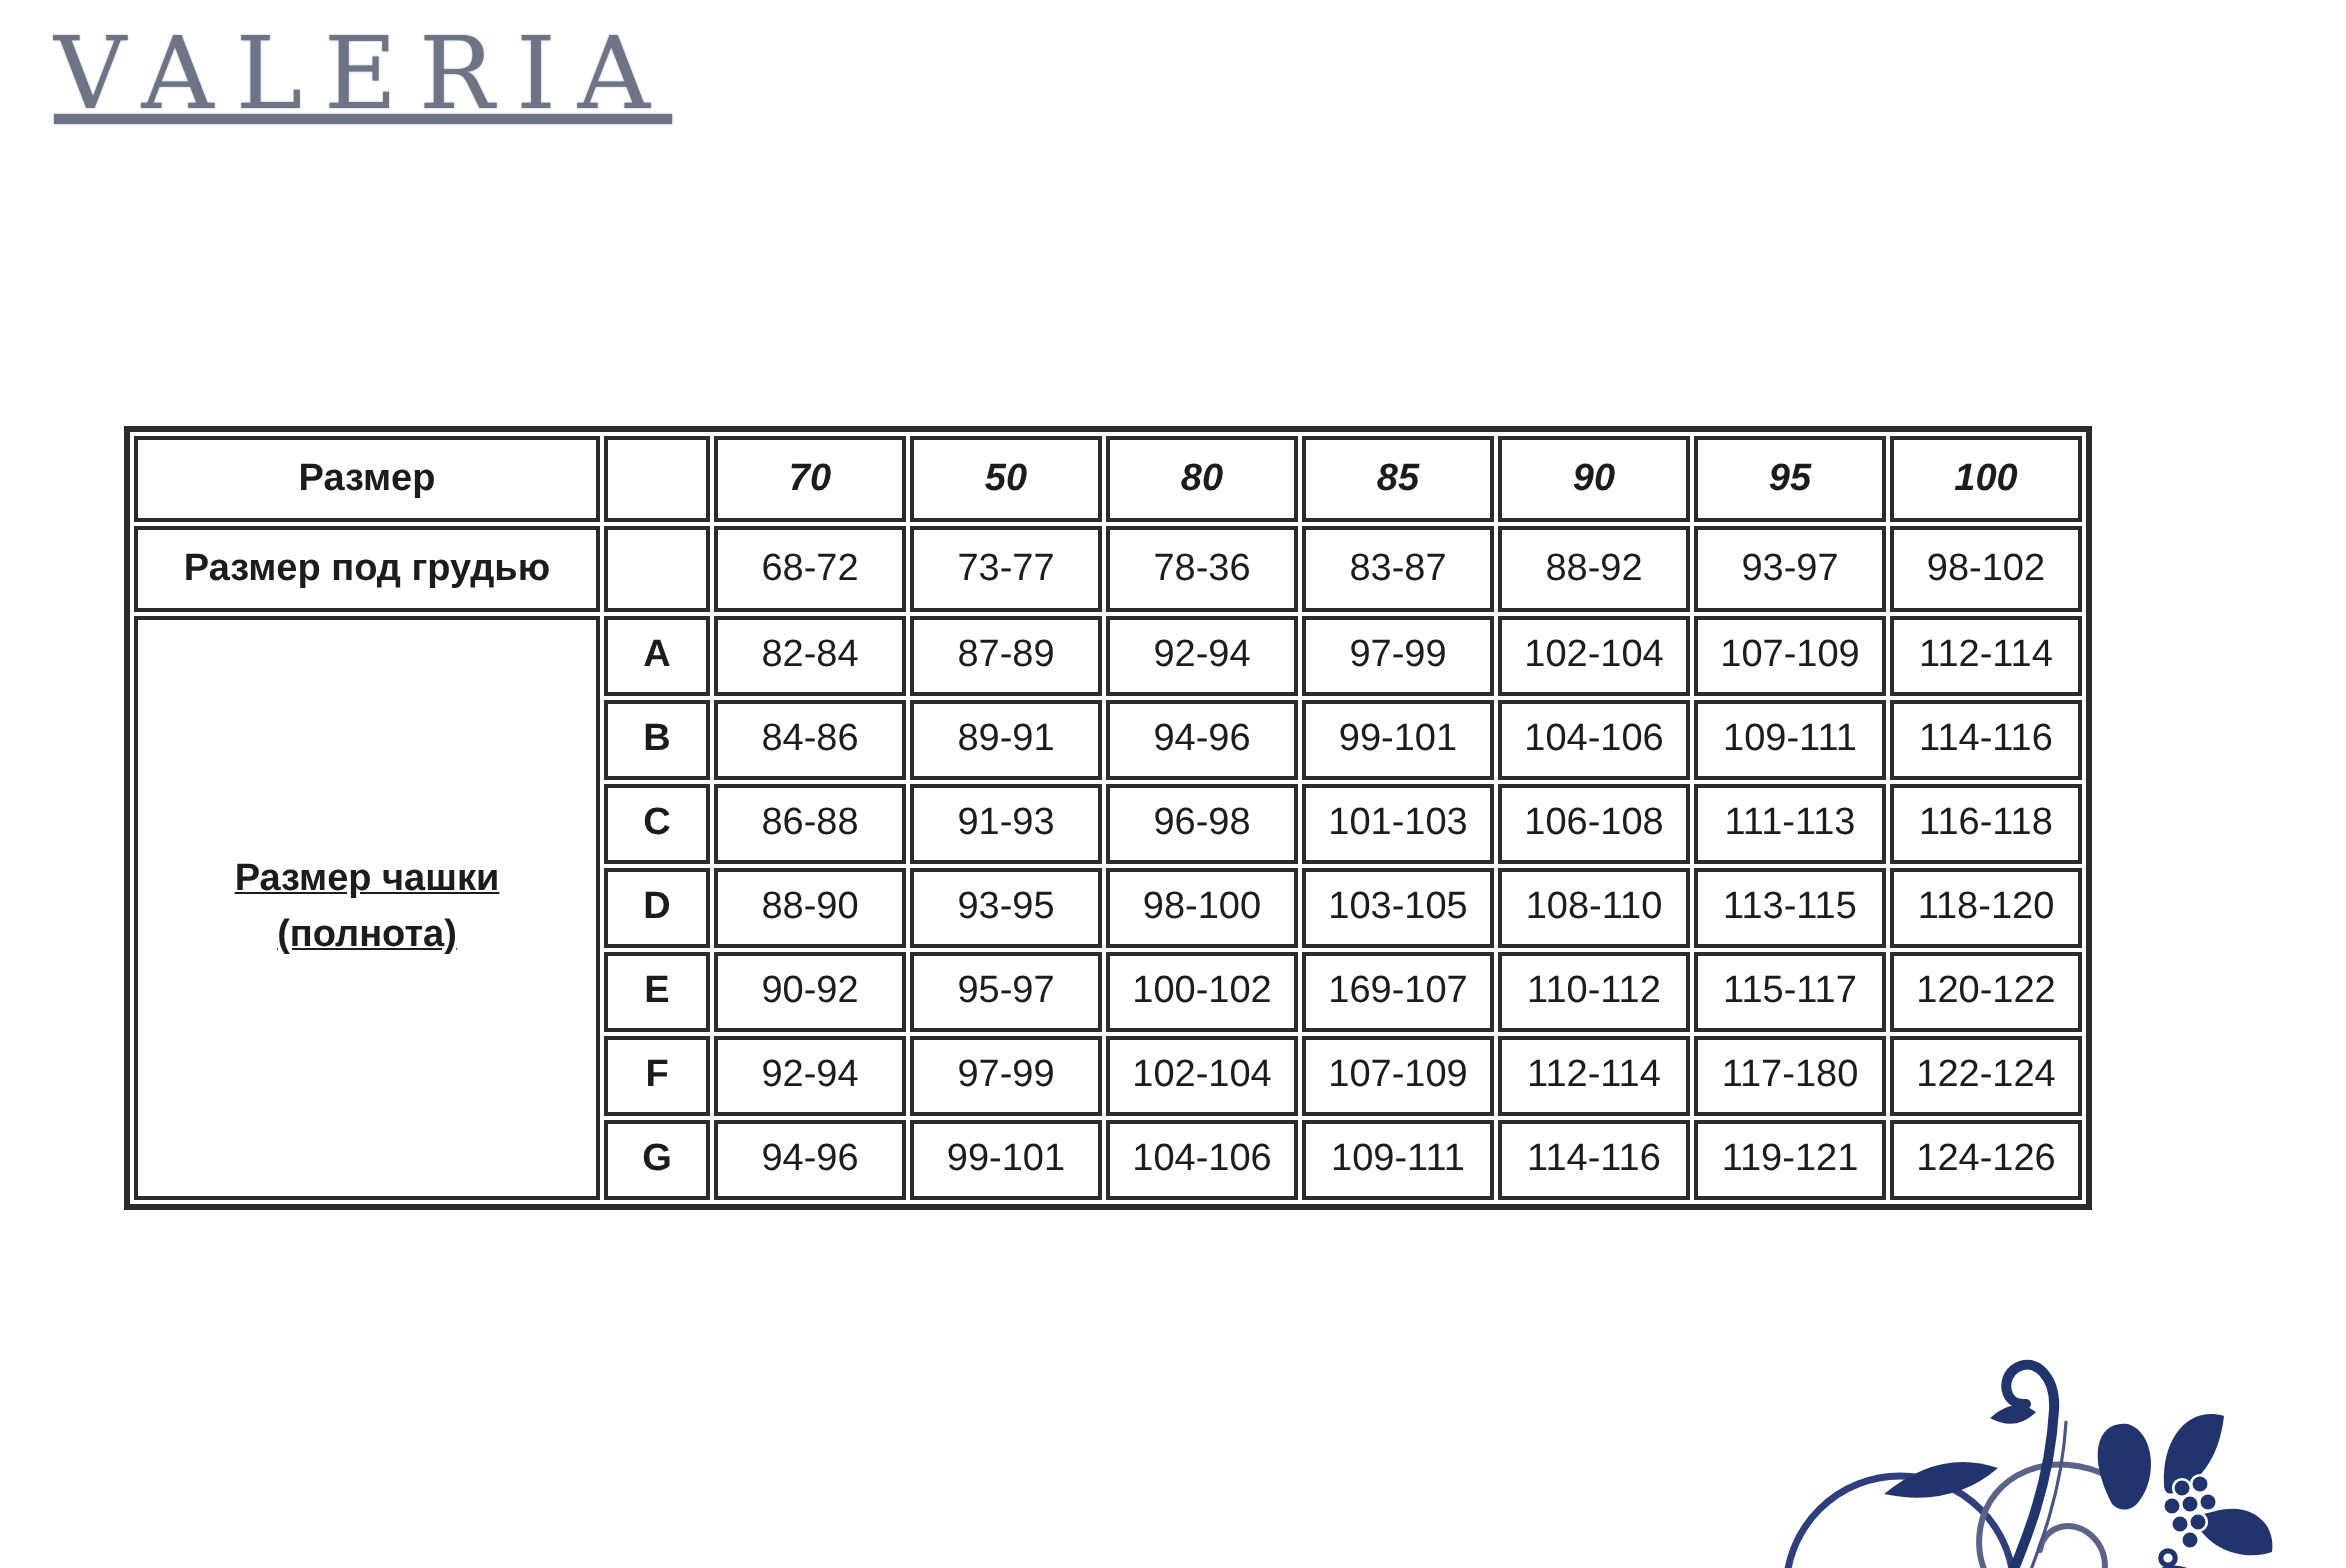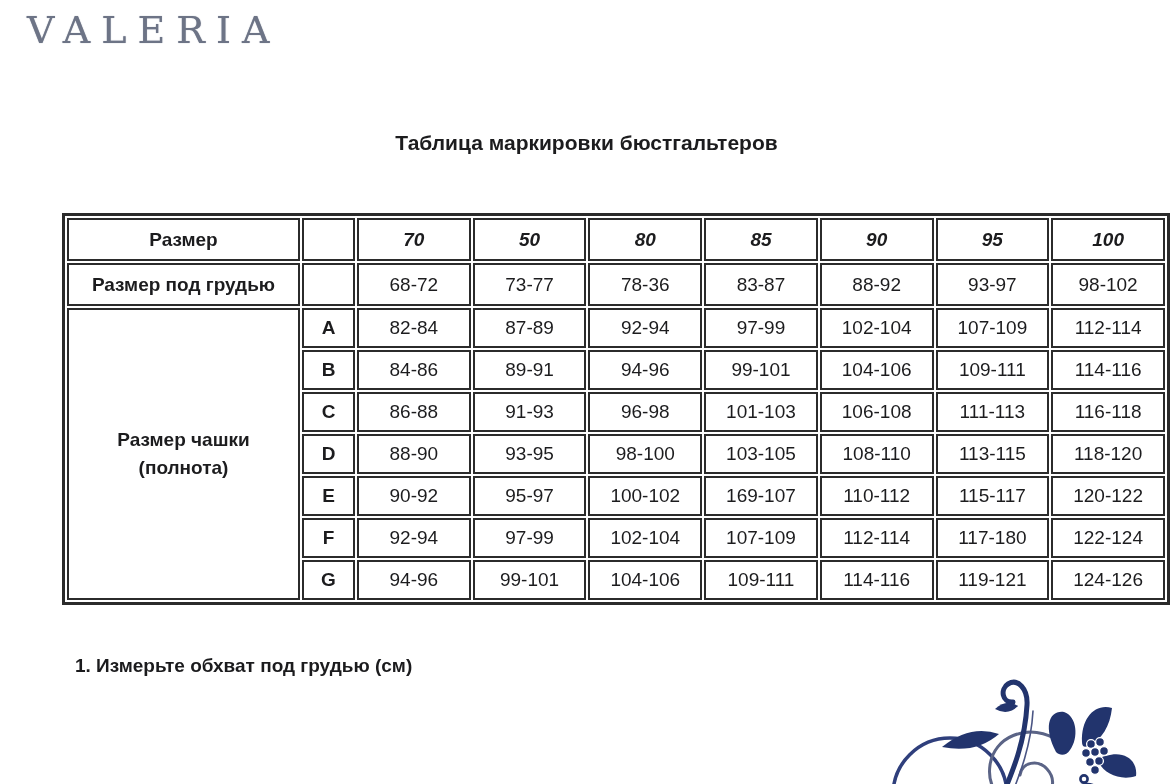--- a/index.html
+++ b/index.html
@@ -10,42 +10,43 @@
     color: #1c1c1e;
     position: relative;
     overflow: hidden;
   }
   .page { position: absolute; inset: 0; background: #fff; overflow: hidden; }
 
   .brand {
     position: absolute;
     left: 27px; top: 8px;
     font-family: "DejaVu Serif", serif;
-    font-size: 38px;
+    font-size: 50px;
     font-weight: 400;
     letter-spacing: 11px;
     color: #6d7486;
     text-shadow: 0 0 1px #9aa0ae;
     user-select: none;
+    text-decoration: underline;
   }
 
   .title {
     position: absolute;
     top: 131px; left: 0;
     width: 1173px;
     text-align: center;
     font-size: 21px;
     font-weight: 700;
     color: #1c1c1e;
   }
 
   table.size-table {
     position: absolute;
     left: 62px; top: 213px;
-    width: 1108px;
+    width: 984px;
     table-layout: fixed;
     border-collapse: separate;
     border-spacing: 2px;
     border: 3px solid #2b2b2b;
     background: #ffffff;
   }
   table.size-table td {
     border: 2px solid #2b2b2b;
     background: #ffffff;
     text-align: center;
@@ -67,20 +68,21 @@
     font-size: 20px;
   }
   td.colhead { font-weight: 700; font-size: 20px; font-style: italic; }
   td.cupletter { font-weight: 700; font-size: 20px; }
   td.cuplabel {
     text-align: left;
     padding-left: 13px;
     font-weight: 700;
     font-size: 20px;
     line-height: 1.45;
+    text-decoration: underline;
   }
 
   .instructions {
     position: absolute;
     left: 75px; top: 655px;
     list-style: none;
   }
   .instructions .instruction {
     font-size: 19px;
     font-weight: 700;
@@ -95,21 +97,20 @@
     width: 295px; height: 175px;
   }
 </style>
 </head>
 <body>
 
 <div class="page">
 
   <div class="brand">VALERIA</div>
 
-  <div class="title">Таблица маркировки бюстгальтеров</div>
 
   <table class="size-table">
     <colgroup>
       <col style="width:233px">
       <col style="width:53px">
       <col>
         <col>
         <col>
         <col>
         <col>
@@ -210,21 +211,20 @@
           <td class="h-cup">104-106</td>
           <td class="h-cup">109-111</td>
           <td class="h-cup">114-116</td>
           <td class="h-cup">119-121</td>
           <td class="h-cup">124-126</td>
         </tr>
       </tbody>
   </table>
 
   <ul class="instructions">
-      <li class="instruction">1. Измерьте обхват под грудью (см)</li>
     </ul>
 
   <svg class="ornament" viewBox="0 0 295 175" aria-hidden="true">
 
     <circle cx="72" cy="132" r="57" fill="none" stroke="#2f3f7c" stroke-width="3.5"></circle>
 
     <path d="M 178 76 C 148 60 116 74 112 102 C 108 130 132 148 154 142 C 174 137 180 118 169 106 C 160 96 144 99 142 112" fill="none" stroke="#5b6486" stroke-width="3" stroke-linecap="round"></path>
 
     <path d="M 108 175 C 122 132 146 96 149 42 C 150 26 140 15 130 21 C 122 26 124 40 135 39" fill="none" stroke="#22346d" stroke-width="5" stroke-linecap="round"></path>
     <path d="M 118 175 C 130 134 152 100 155 48" fill="none" stroke="#4a5584" stroke-width="1.6" stroke-linecap="round"></path>

